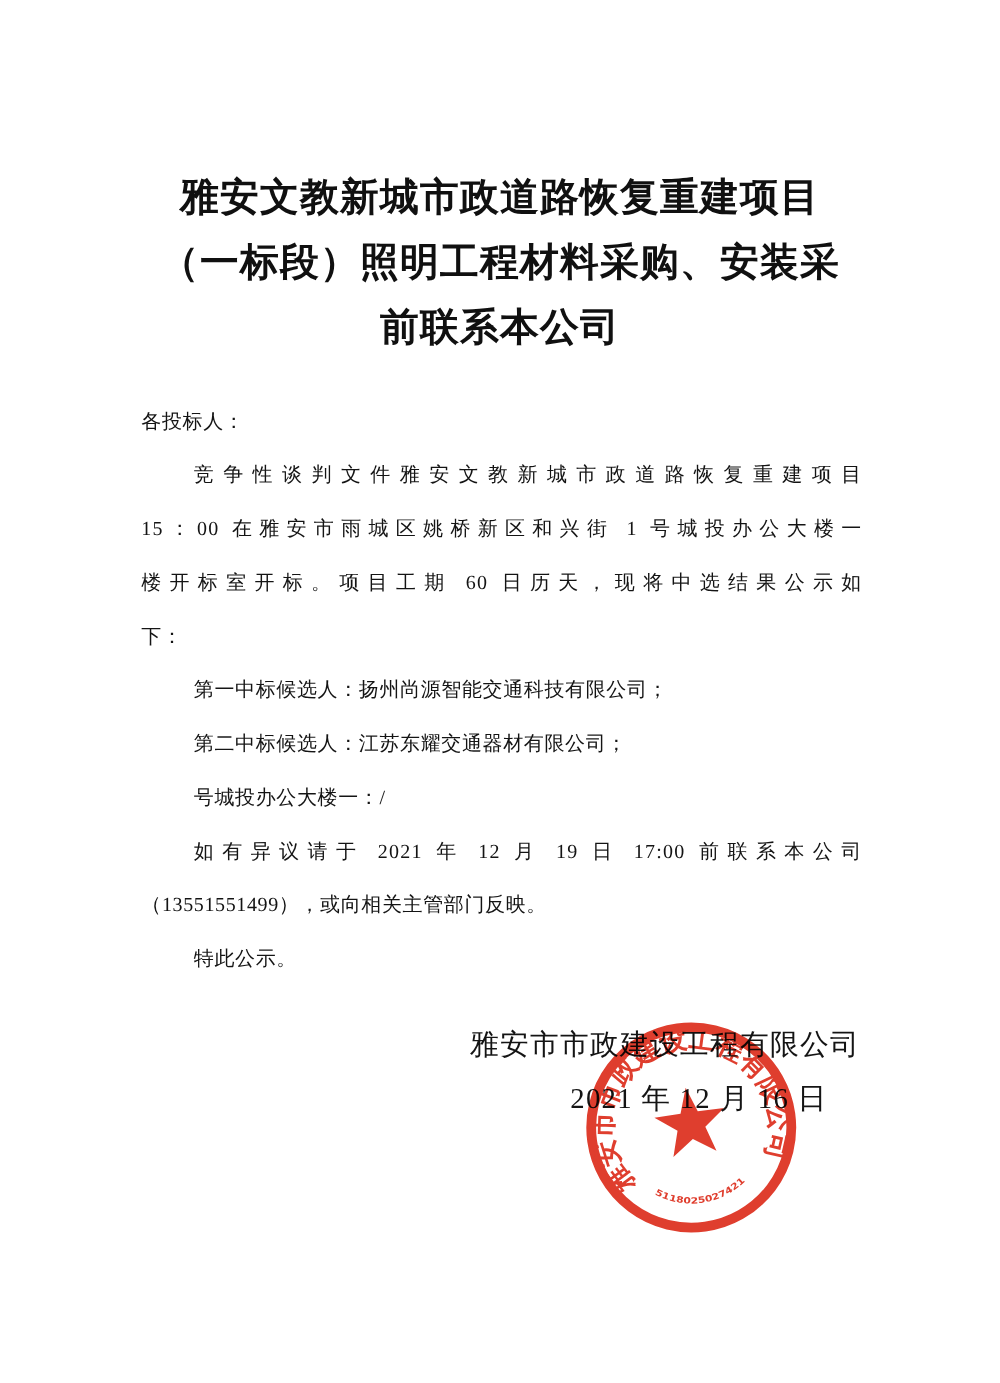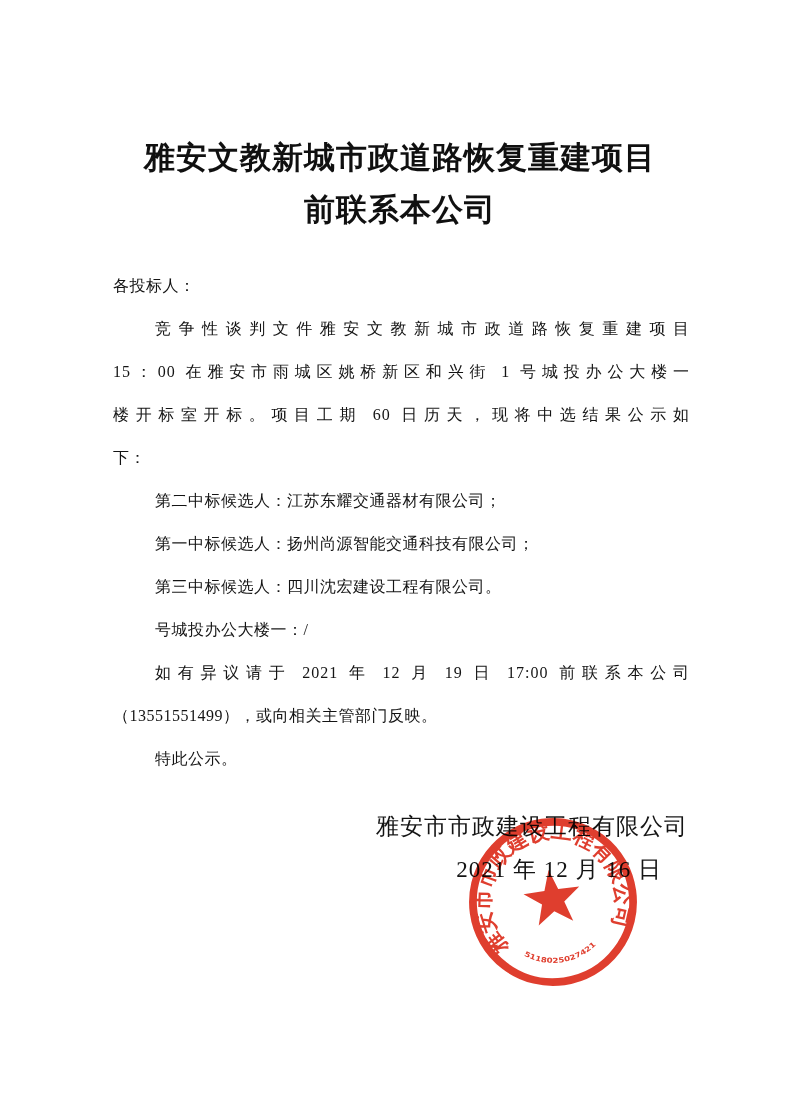--- a/index.html
+++ b/index.html
@@ -73,34 +73,34 @@
     font-weight: bold;
   }
 </style>
 </head>
 <body>
 
 <div class="page">
 
   <div class="doc-title">
     <div class="line">雅安文教新城市政道路恢复重建项目</div>
+    <div class="line">（一标段）照明工程材料采购、安装采</div>
     <div class="line">前联系本公司</div>
   </div>
 
   <div class="body-block">
     <div class="line">各投标人：</div>
 
     <div class="jline indent">竞争性谈判文件雅安文教新城市政道路恢复重建项目</div>
     <div class="jline">15：00 在雅安市雨城区姚桥新区和兴街 1 号城投办公大楼一</div>
     <div class="jline">楼开标室开标。项目工期 60 日历天，现将中选结果公示如</div>
     <div class="line">下：</div>
 
+    <div class="line indent">第一中标候选人：扬州尚源智能交通科技有限公司；</div>
     <div class="line indent">第二中标候选人：江苏东耀交通器材有限公司；</div>
-    <div class="line indent">第一中标候选人：扬州尚源智能交通科技有限公司；</div>
-    <div class="line indent">第三中标候选人：四川沈宏建设工程有限公司。</div>
 
     <div class="line indent">号城投办公大楼一：/</div>
 
     <div class="jline indent">如有异议请于 2021 年 12 月 19 日 17:00 前联系本公司</div>
     <div class="line">（13551551499），或向相关主管部门反映。</div>
 
     <div class="line indent">特此公示。</div>
   </div>
 
   <div class="signature-block">

